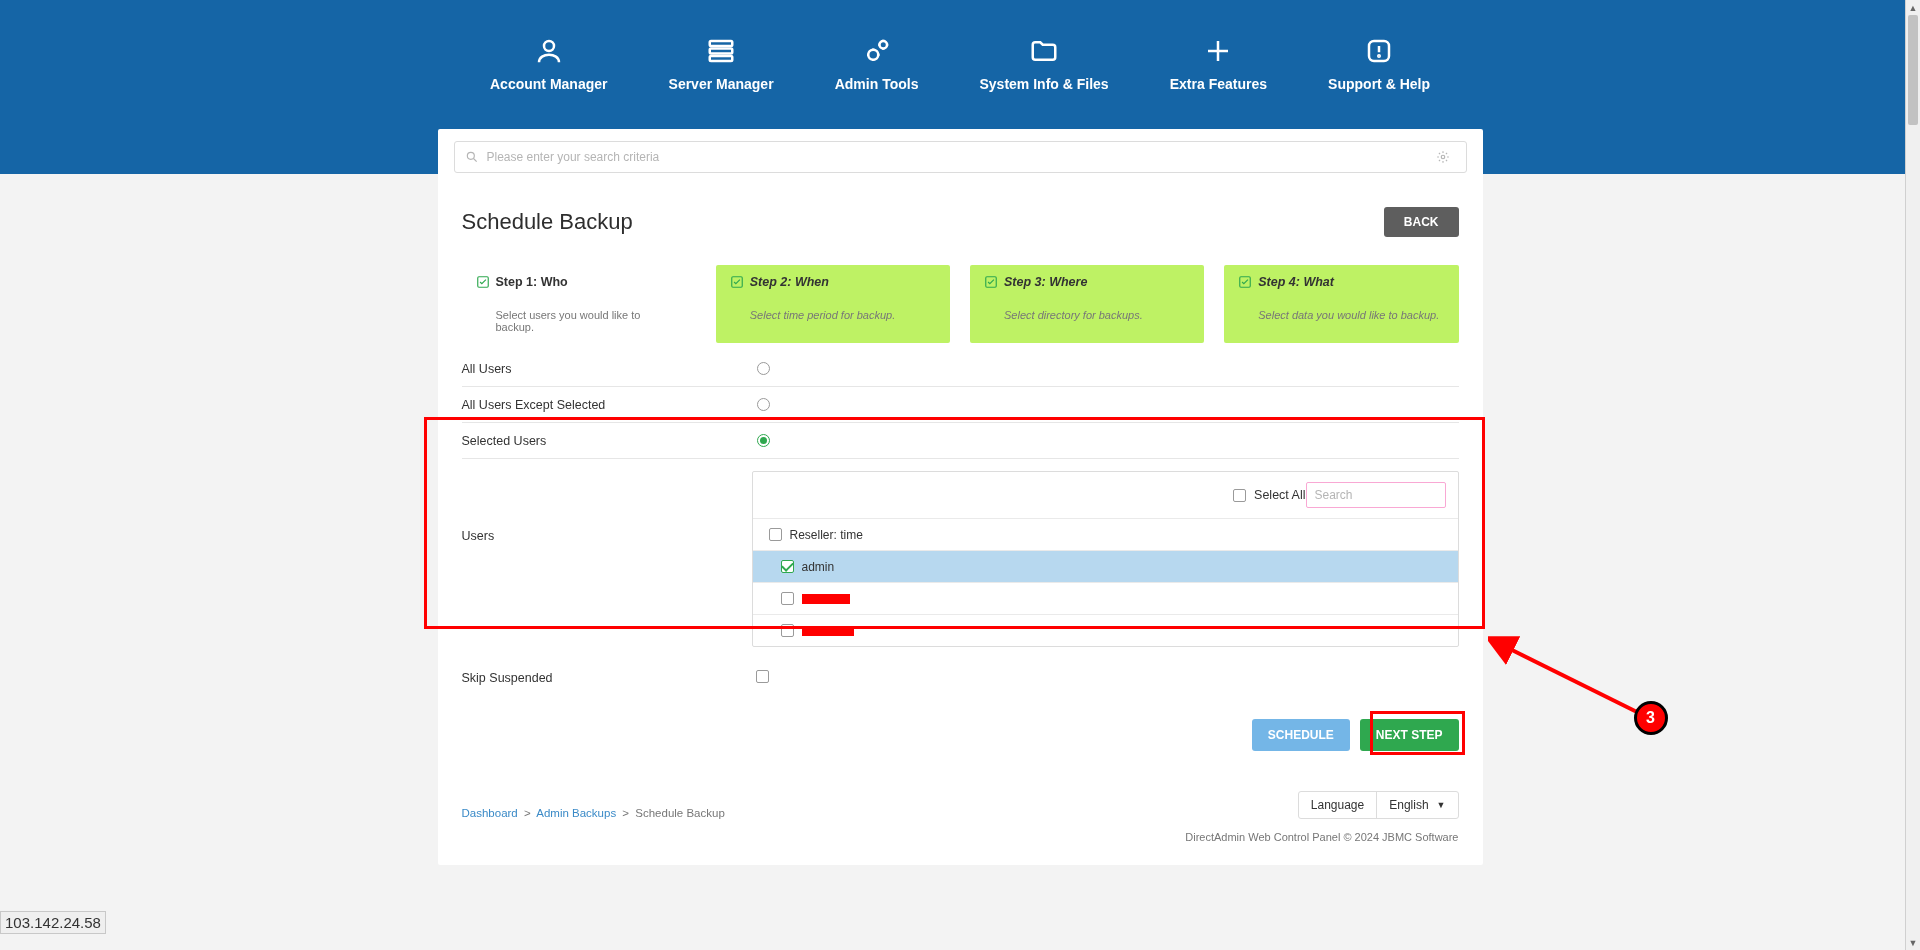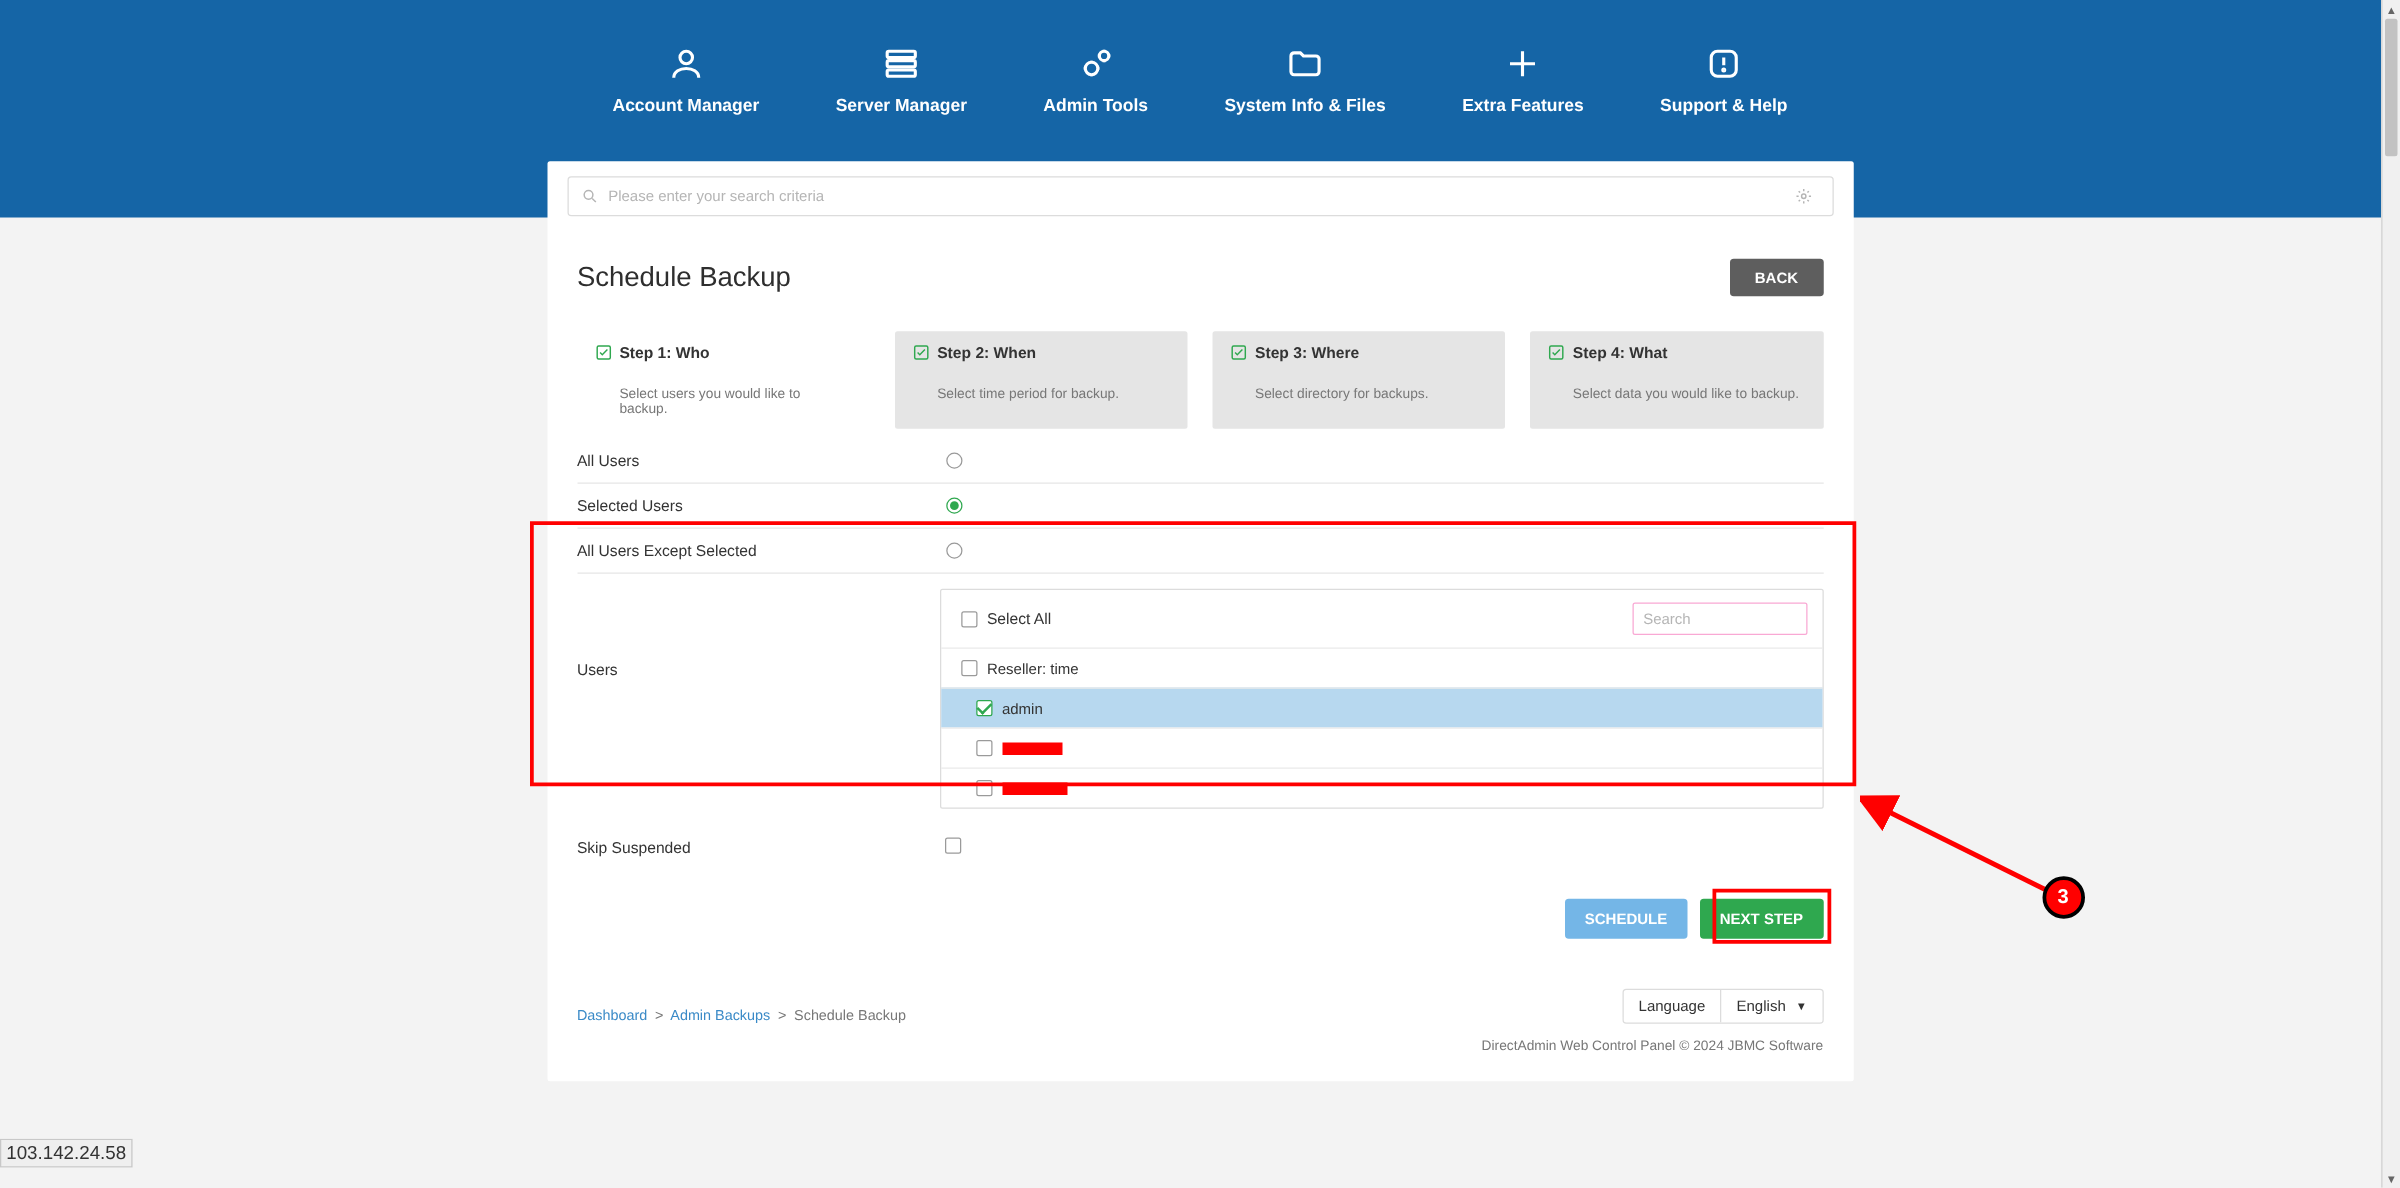--- a/index.html
+++ b/index.html
@@ -30,21 +30,21 @@
   .search-wrap .gear{color:#b5b5b5;}
 
   .title-row{display:flex;justify-content:space-between;align-items:center;margin:34px 0 28px;padding:0 8px;}
   .page-title{font-size:22px;font-weight:400;color:#2e2e2e;}
   .back-btn{background:#5e5e5e;color:#fff;border:none;border-radius:3px;font-size:12px;font-weight:700;padding:8px 20px;cursor:pointer;}
 
   
   .steps{display:flex;gap:20px;padding:0 8px 8px;}
   .step{flex:1;border-radius:2px;padding:10px 14px;}
   .step.active{background:#fff;}
-  .step.inactive{background:#e5e5e5;}
+  .step.inactive{background:#bef264;font-style:italic;}
   .step-top{display:flex;align-items:center;font-size:12.5px;font-weight:700;color:#333;}
   .step-top svg{width:14px;height:14px;margin-right:6px;stroke:var(--green);fill:none;stroke-width:2;}
   .step-sub{font-size:11px;color:var(--grey-text);margin-top:20px;margin-left:20px;}
 
   
   .form-region{padding:0 8px;}
   .form-row{display:flex;align-items:center;border-bottom:1px solid var(--light-grey);min-height:34px;font-size:12.5px;color:#333;}
   .form-row .flabel{width:290px;padding:8px 0;}
   .form-row .fctrl{flex:1;padding:8px 0;}
   .form-row.no-border{border-bottom:none;}
@@ -55,21 +55,21 @@
 
   input[type=checkbox]{appearance:none;width:13px;height:13px;border:1px solid #9a9a9a;border-radius:2px;position:relative;cursor:pointer;background:#fff;}
   input[type=checkbox]:checked{border-color:var(--green);}
   input[type=checkbox]:checked::after{content:"";position:absolute;left:2px;top:-1px;width:5px;height:9px;border:solid var(--green);border-width:0 2px 2px 0;transform:rotate(45deg);}
 
   
   .annot{position:absolute;border:3px solid #ff0000;pointer-events:none;}
 
   
   .users-panel{border:1px solid #dcdcdc;border-radius:2px;margin-left:290px;}
-  .users-head{display:flex;align-items:center;justify-content:space-between;padding:10px 12px;}
+  .users-head{display:flex;align-items:center;justify-content:flex-end;padding:10px 12px;}
   .users-head-left{display:flex;align-items:center;font-size:12.5px;color:#333;}
   .users-head-left input{margin-right:8px;}
   .user-search{width:140px;height:26px;border:1px solid #f9a8d4;border-radius:2px;font-size:12px;padding:0 8px;outline:none;}
   .user-search::placeholder{color:#b5b5b5;}
   .user-row{display:flex;align-items:center;font-size:12px;color:#333;border-top:1px solid #eaeaea;padding:6px 12px;}
   .user-row input{margin-right:8px;}
   .user-row.indent1{padding-left:24px;}
   .user-row.selected{background:#b7d8ef;}
   .redact{display:inline-block;background:#ff0000;height:10px;width:48px;}
 
@@ -217,26 +217,26 @@
       <div class="step-sub">Select data you would like to backup.</div>
     </div>
   </div>
 
   <div class="form-region" style="position:relative;">
     <div class="form-row">
       <div class="flabel">All Users</div>
       <div class="fctrl"><input type="radio" name="who" style=""></div>
     </div>
     <div class="form-row">
+      <div class="flabel">All Users Except Selected</div>
+      <div class="fctrl"><input type="radio" name="who" style=""></div>
+    </div>
+    <div class="form-row">
       <div class="flabel">Selected Users</div>
       <div class="fctrl"><input type="radio" name="who" checked="" style=""></div>
-    </div>
-    <div class="form-row">
-      <div class="flabel">All Users Except Selected</div>
-      <div class="fctrl"><input type="radio" name="who" style=""></div>
     </div>
 
     <div class="form-row no-border" style="align-items:flex-start;">
       <div class="flabel" style="padding-top:70px;">Users</div>
       <div class="fctrl" style="padding:12px 0;">
         <div class="users-panel" style="margin-left:0;">
           <div class="users-head">
             <div class="users-head-left">
               <input type="checkbox" style="">
               <span>Select All</span>

